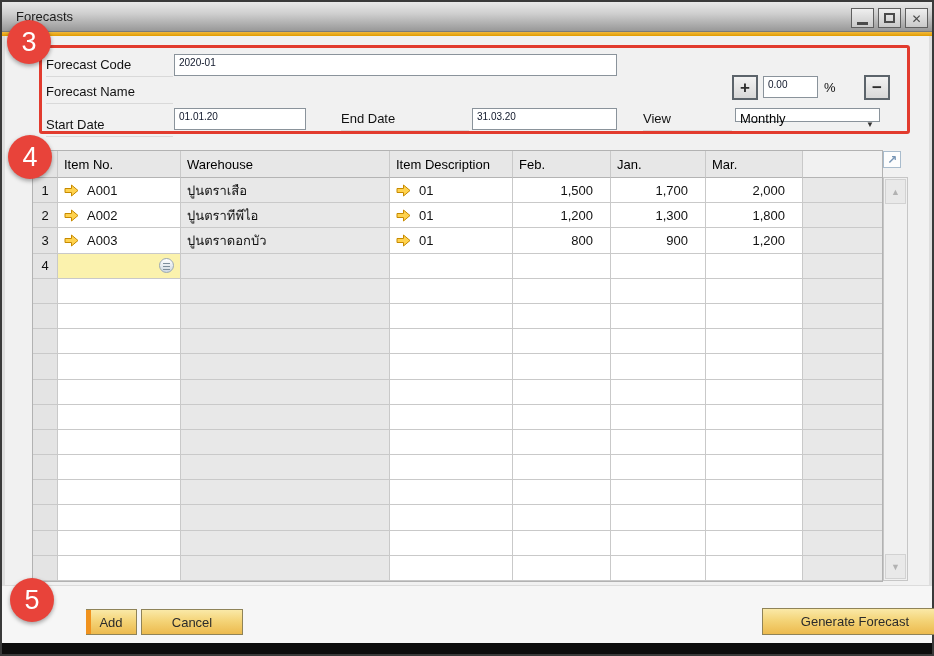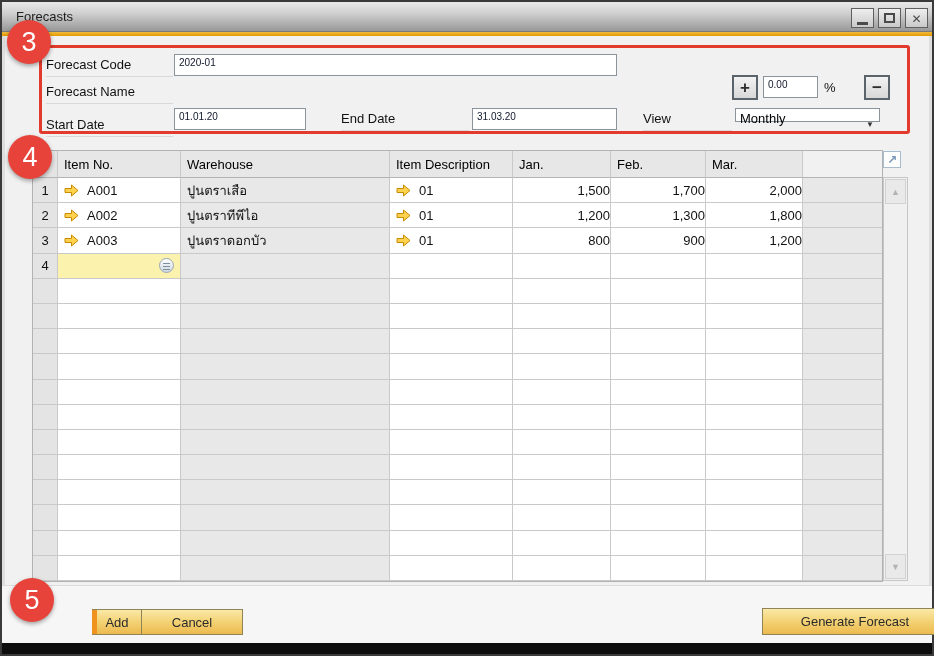--- a/index.html
+++ b/index.html
@@ -60,21 +60,21 @@
   .grid { position:absolute; left:30px; top:148px; width:851px; border:1px solid #b2b2b2; background:#fff; }
   .trow { display:grid; grid-template-columns:25px 123px 209px 123px 98px 95px 97px 79px; height:25.2px; }
   .trow.thead { height:27px; background:#e7e7e7; }
   .c { border-right:1px solid #c9c9c9; border-bottom:1px solid #c9c9c9; font-size:13px; color:#111;
        display:flex; align-items:center; padding:0 6px; overflow:hidden; white-space:nowrap; }
   .thead .c { background:#e7e7e7; border-bottom:1px solid #b4b4b4; color:#000000; }
   .thead .c.fill { background:#f1f1f1; }
   .c.rn { background:#e4e4e4; justify-content:center; padding:0; }
   .c.gray { background:#e8e8e8; }
   .c.fill { background:#e8e8e8; border-right:none; }
-  .c.numcell { justify-content:flex-end; padding-right:0; }
+  .c.numcell { justify-content:flex-end; padding-right:17px; }
   .c.hl { background:#fbf2ad; justify-content:flex-end; }
 
   .arrow-icon { display:inline-block; margin-right:8px; flex:0 0 auto; }
 
   .cfl-icon { width:15px; height:15px; border-radius:50%; border:1px solid #9aa8b5;
               background:linear-gradient(180deg,#ffffff,#cdd8e1); position:relative; }
   .cfl-icon::after { content:""; position:absolute; left:3px; right:3px; top:4px; height:8px;
                      background:repeating-linear-gradient(180deg,#7d8e9c 0 1px,transparent 1px 3px); }
 
   
@@ -89,21 +89,21 @@
   .sbtn-up { top:1px; } .sbtn-down { bottom:1px; }
   .sbtn-up::after { content:"▲"; font-size:9px; color:#b2b2b2; }
   .sbtn-down::after { content:"▼"; font-size:9px; color:#b2b2b2; }
 
   
   .footer { position:absolute; left:0; right:0; top:583px; height:62px; background:#f6f6f6;
             border-top:1px solid #dcdcdc; }
   .gbtn { position:absolute; top:607px; height:26px; background:linear-gradient(180deg,#fae9a8 0%,#f4d478 45%,#ecba4e 100%);
           border:1px solid #8f8358; font-size:13px; color:#2b2b2b;
           display:flex; align-items:center; justify-content:center; }
-  .btn-add { left:90px; width:51px; border-left:none; }
+  .btn-add { left:84px; width:51px; border-left:none; }
   .btn-add::before { content:""; position:absolute; left:0; top:0; bottom:0; width:5px; background:#f0921e; }
   .btn-cancel { left:139px; width:102px; }
   .btn-generate { left:712px; top:606px; width:186px; height:27px;margin-left:48px; }
 
   .bottombar { position:absolute; left:0; right:0; bottom:0; height:11px; background:#0d0d0d; }
 
   
   .badge { position:absolute; width:44px; height:44px; border-radius:50%; background:#e8433a;
            color:#fff; font-size:27px; display:flex; align-items:center; justify-content:center;
            z-index:20; box-shadow:0 2px 4px rgba(0,0,0,.35); }
@@ -157,22 +157,22 @@
     <span>Monthly</span>
     <span class="dd-chevron"></span>
   </div>
 
   <div class="grid">
     <div class="trow thead">
       <div class="c rn"></div>
       <div class="c">Item No.</div>
       <div class="c">Warehouse</div>
       <div class="c">Item Description</div>
+      <div class="c">Feb.</div>
       <div class="c">Jan.</div>
-      <div class="c">Feb.</div>
       <div class="c">Mar.</div>
       <div class="c fill"></div>
     </div>
 
     <div class="trow">
       <div class="c rn">1</div>
       <div class="c">
         <svg class="arrow-icon" width="15" height="13" viewBox="0 0 15 13">
             <path d="M1 4.5 h6.5 V1 l6.5 5.5 -6.5 5.5 V8.5 H1 z" fill="#ffd24d" stroke="#c78a00" stroke-width="1"></path>
           </svg>

